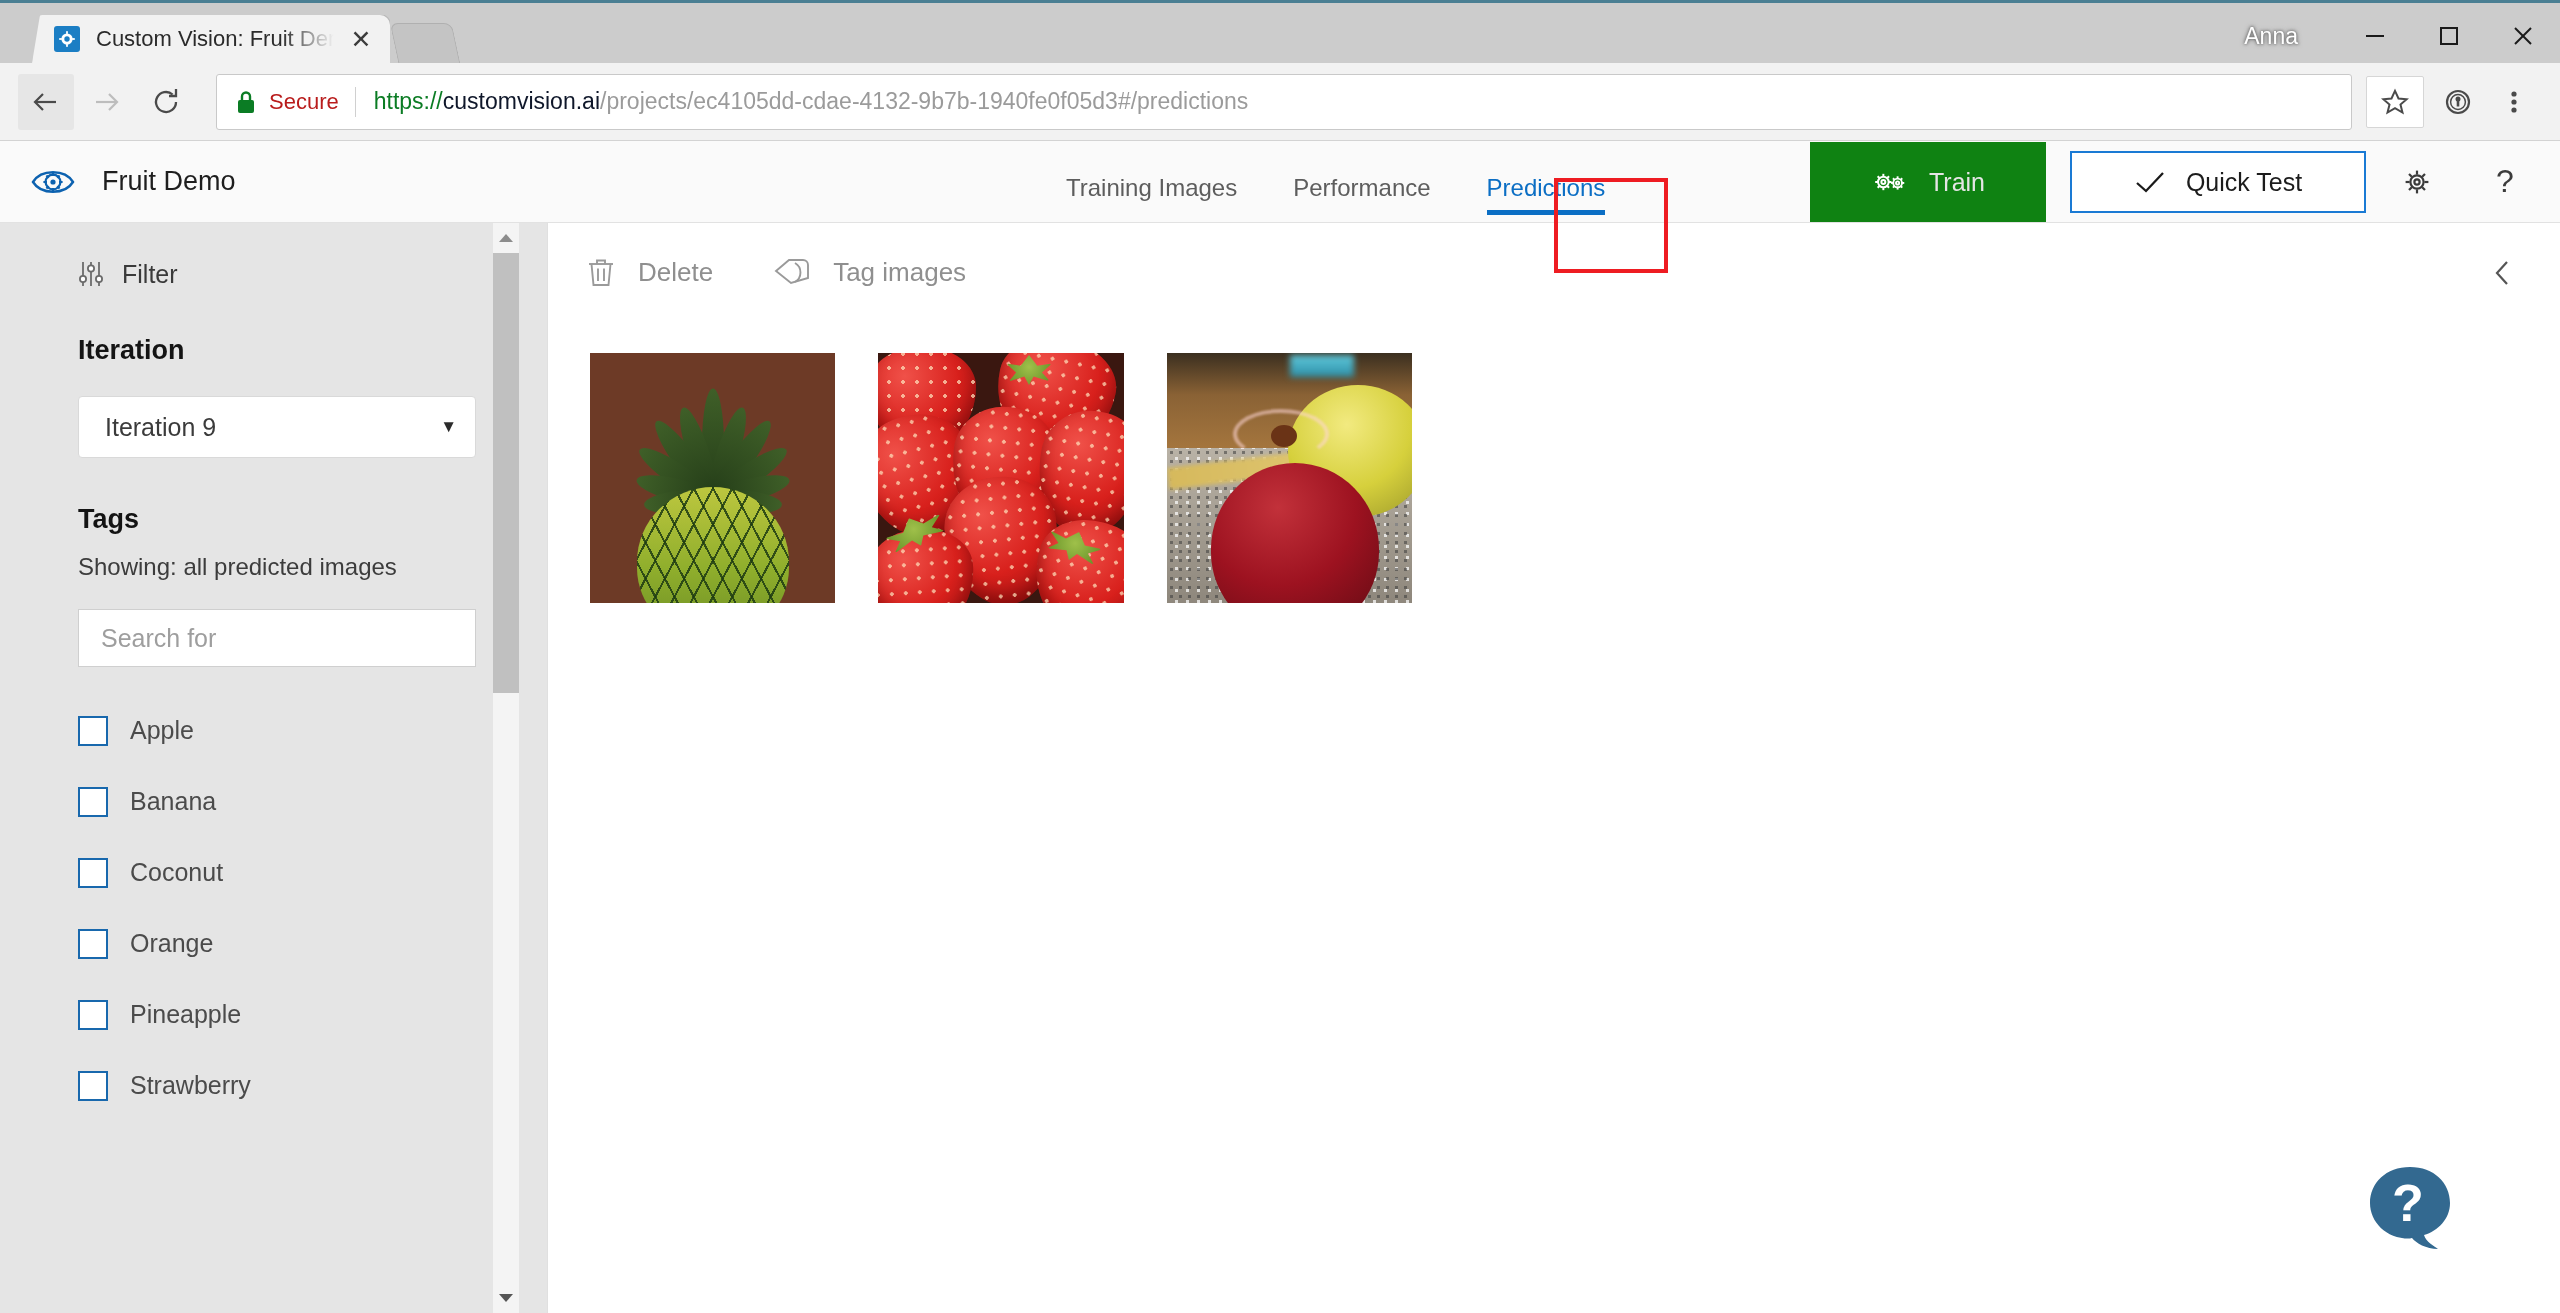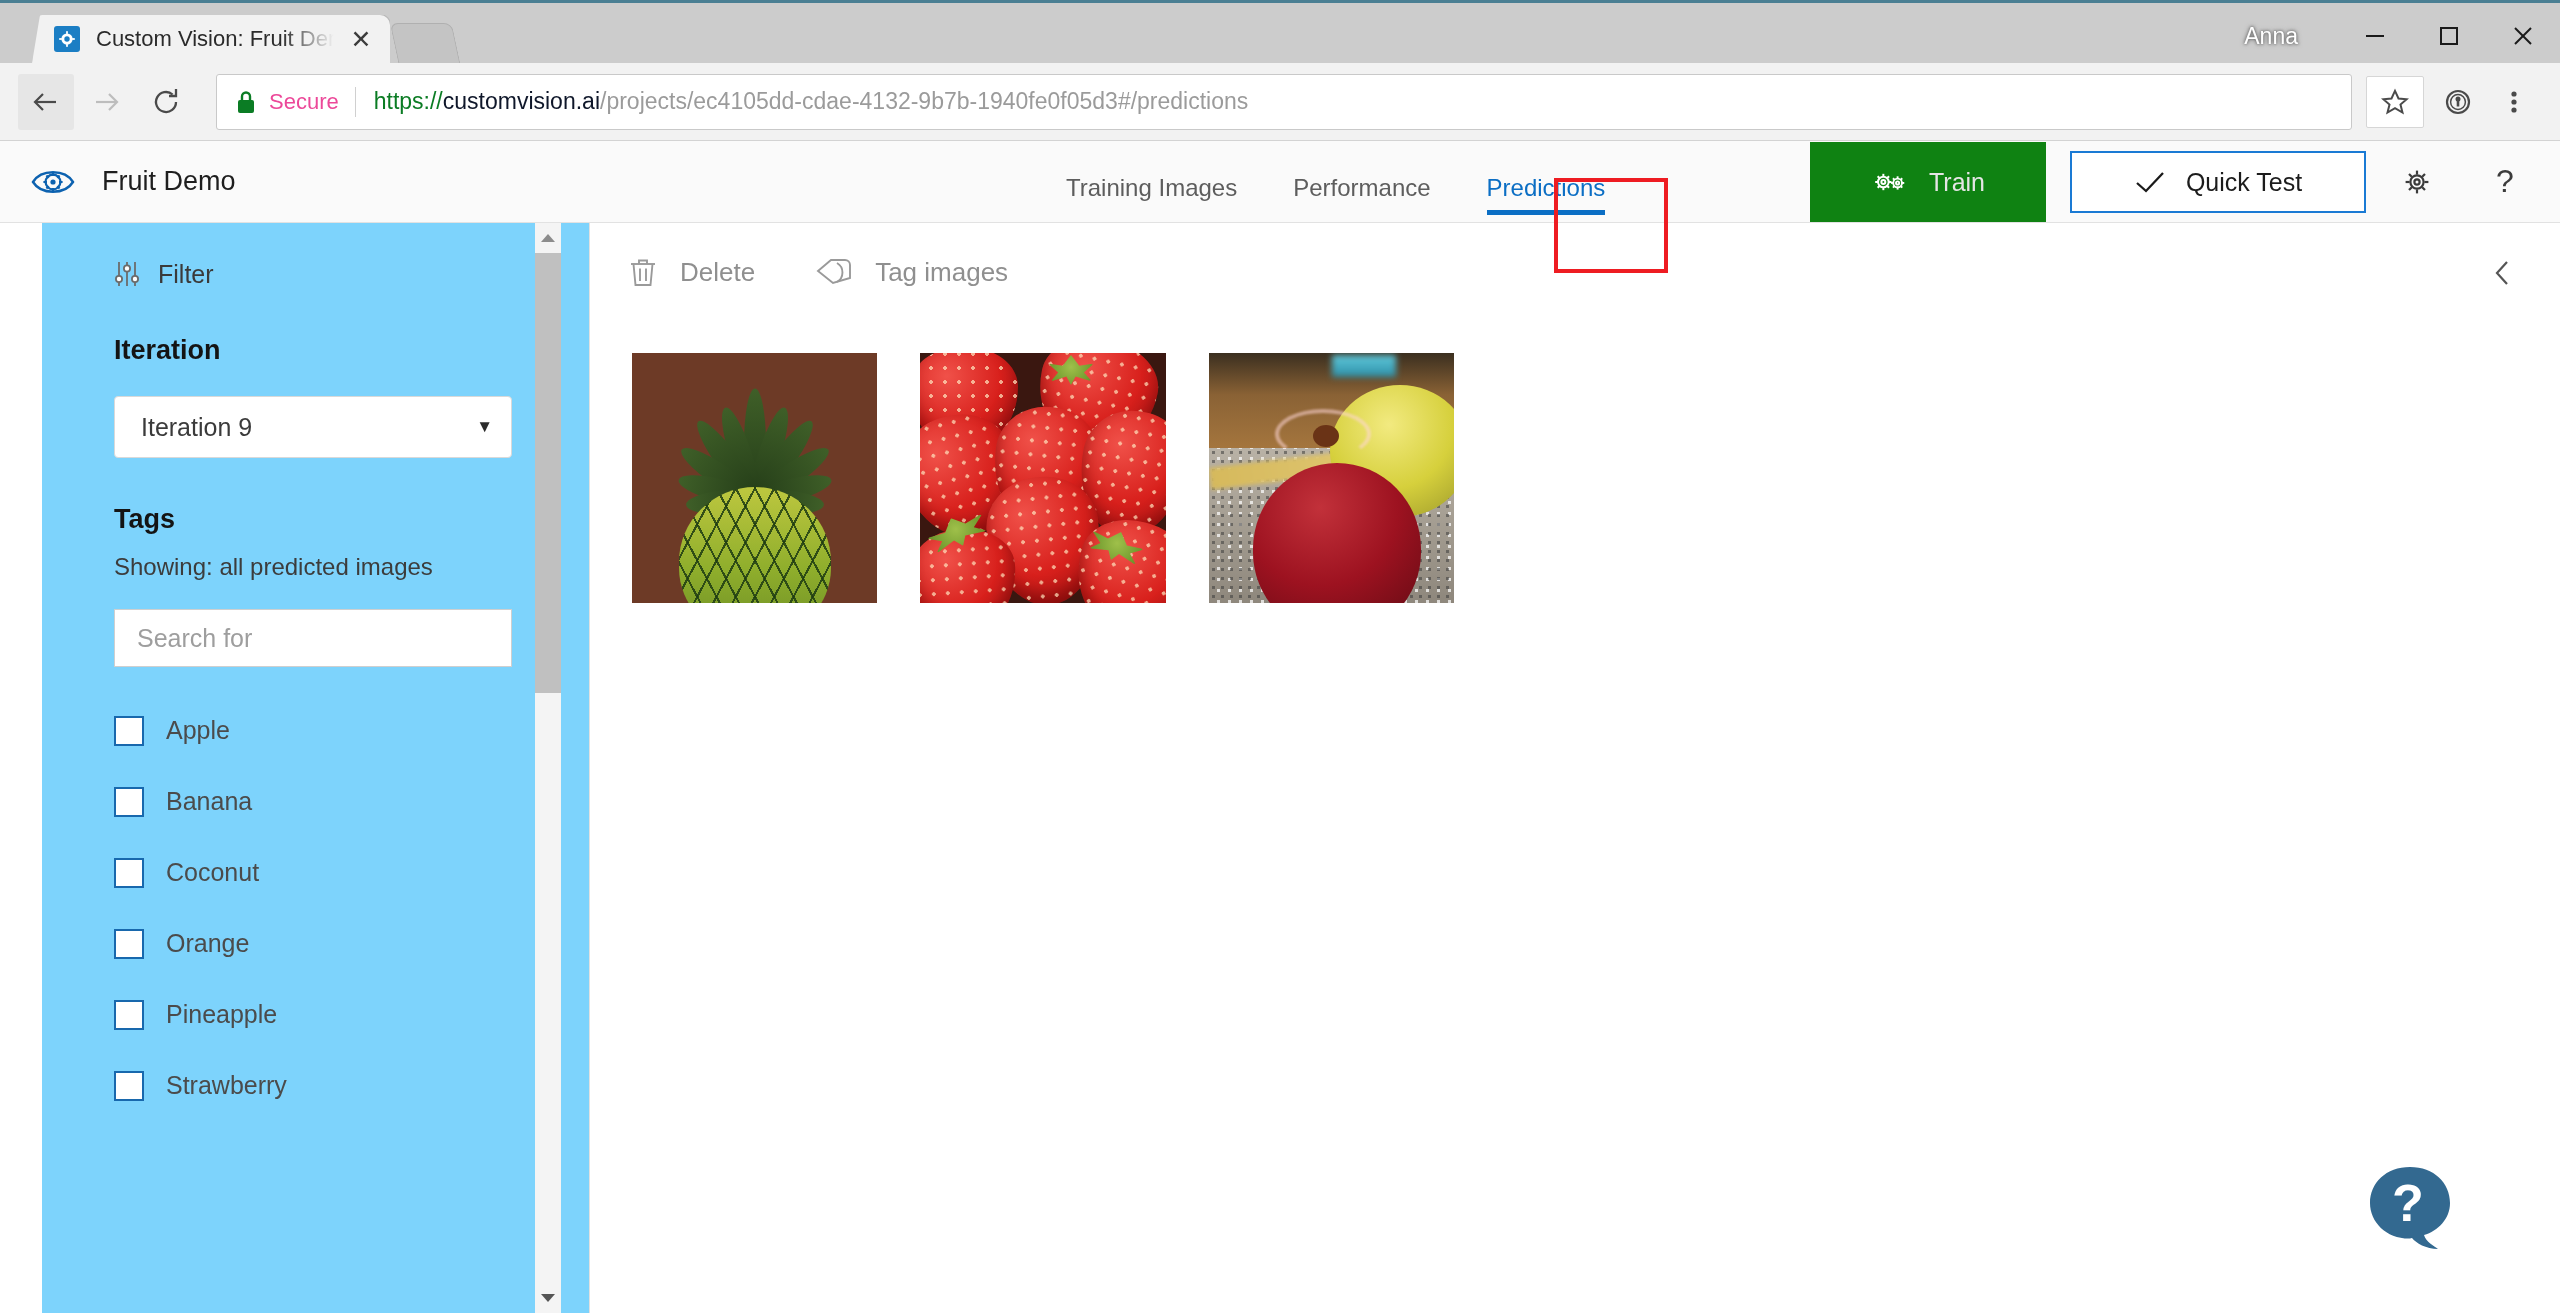--- a/index.html
+++ b/index.html
@@ -99,21 +99,21 @@
     flex: 1;
     height: 56px;
     margin: 0 14px 0 18px;
     background: #ffffff;
     border: 1px solid #c9c9c9;
     border-radius: 3px;
     display: flex; align-items: center;
     padding: 0 18px;
   }
   .lock-icon { margin-right: 12px; display:flex; }
-  .secure-label { font-size: 22px; color: #ec4899; margin-right: 16px; }
+  .secure-label { font-size: 22px; color: #b91c1c; margin-right: 16px; }
   .omni-sep { width: 1px; height: 30px; background: #d0d0d0; margin-right: 18px; }
   .url { font-size: 23px; color: #9b9b9b; white-space: nowrap; }
   .url .host { color: #0f172a; }
   .url .scheme { color: #0b7c24; }
 
   .omni-actions { display: flex; align-items: center; }
   .star-btn {
     width: 58px; height: 52px; margin-right: 6px;
     display:flex; align-items:center; justify-content:center;
     background: #ffffff; border: 1px solid #d6d6d6; border-radius:2px;
@@ -187,25 +187,24 @@
     width: 74px; height: 74px;
     display:flex; align-items:center; justify-content:center;
     margin-left: 14px;
   }
 
   
   .app-body { display: flex; height: calc(1313px - 63px - 78px - 82px); }
 
   .sidebar {
     width: 548px;
-    background: #7dd3fc;
+    background: #e5e5e5;
     border-right: 1px solid #e0e0e0;
     position: relative;
-    padding: 0 0 0 10px;
-    margin-left: 42px;
+    padding: 0 0 0 16px;
   }
   .filter-row {
     display: flex; align-items: center;
     padding: 36px 0 0 60px;
   }
   .filter-label { font-size: 25px; color: #3a3a3a; margin-left: 16px; }
 
   .section-title {
     font-size: 27px; font-weight: bold; color: #141414;
     padding: 46px 0 0 62px;

